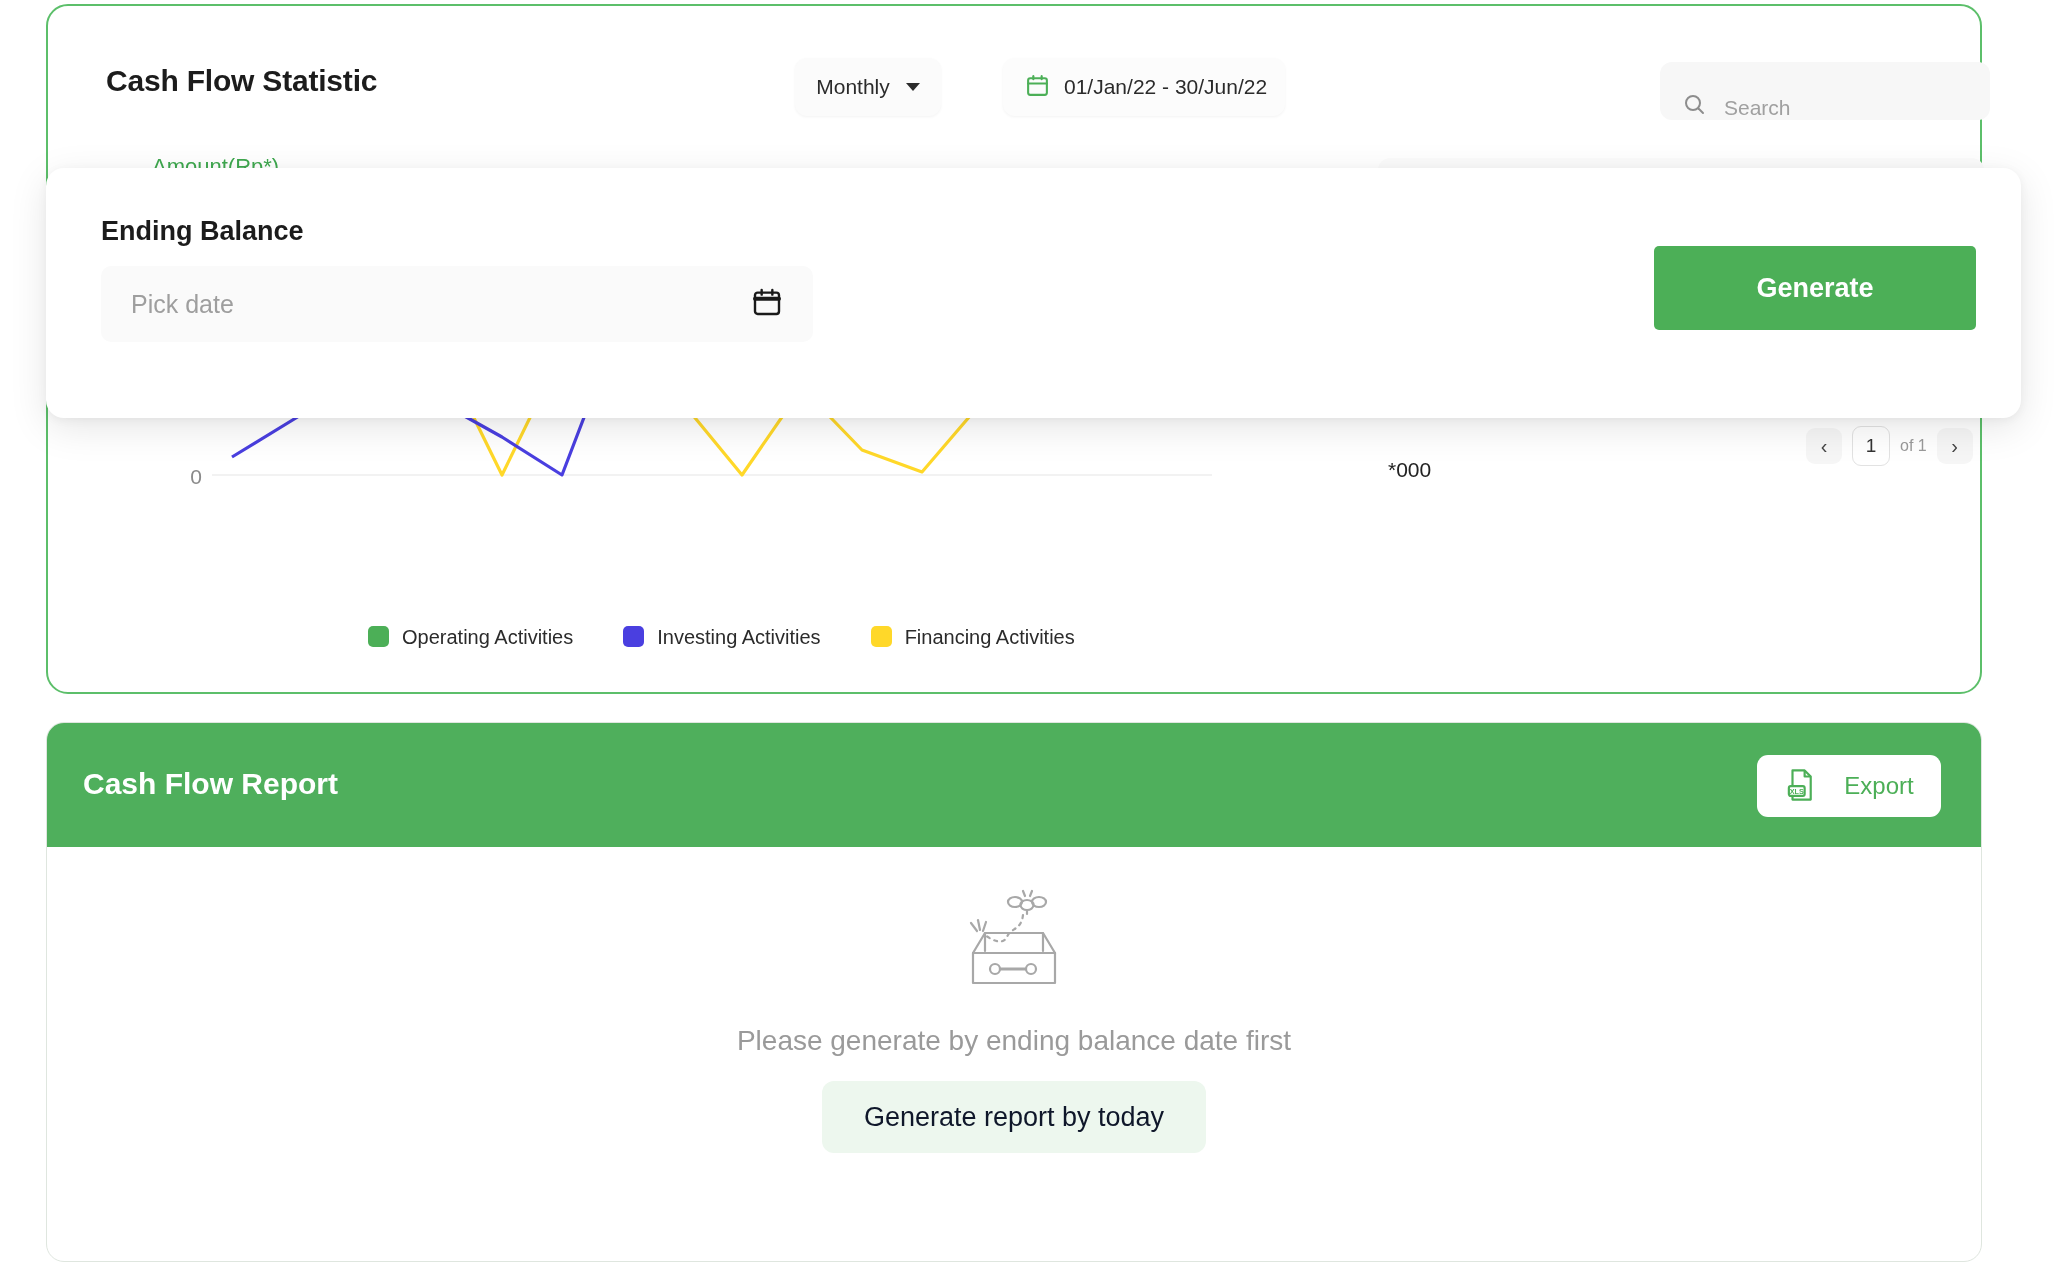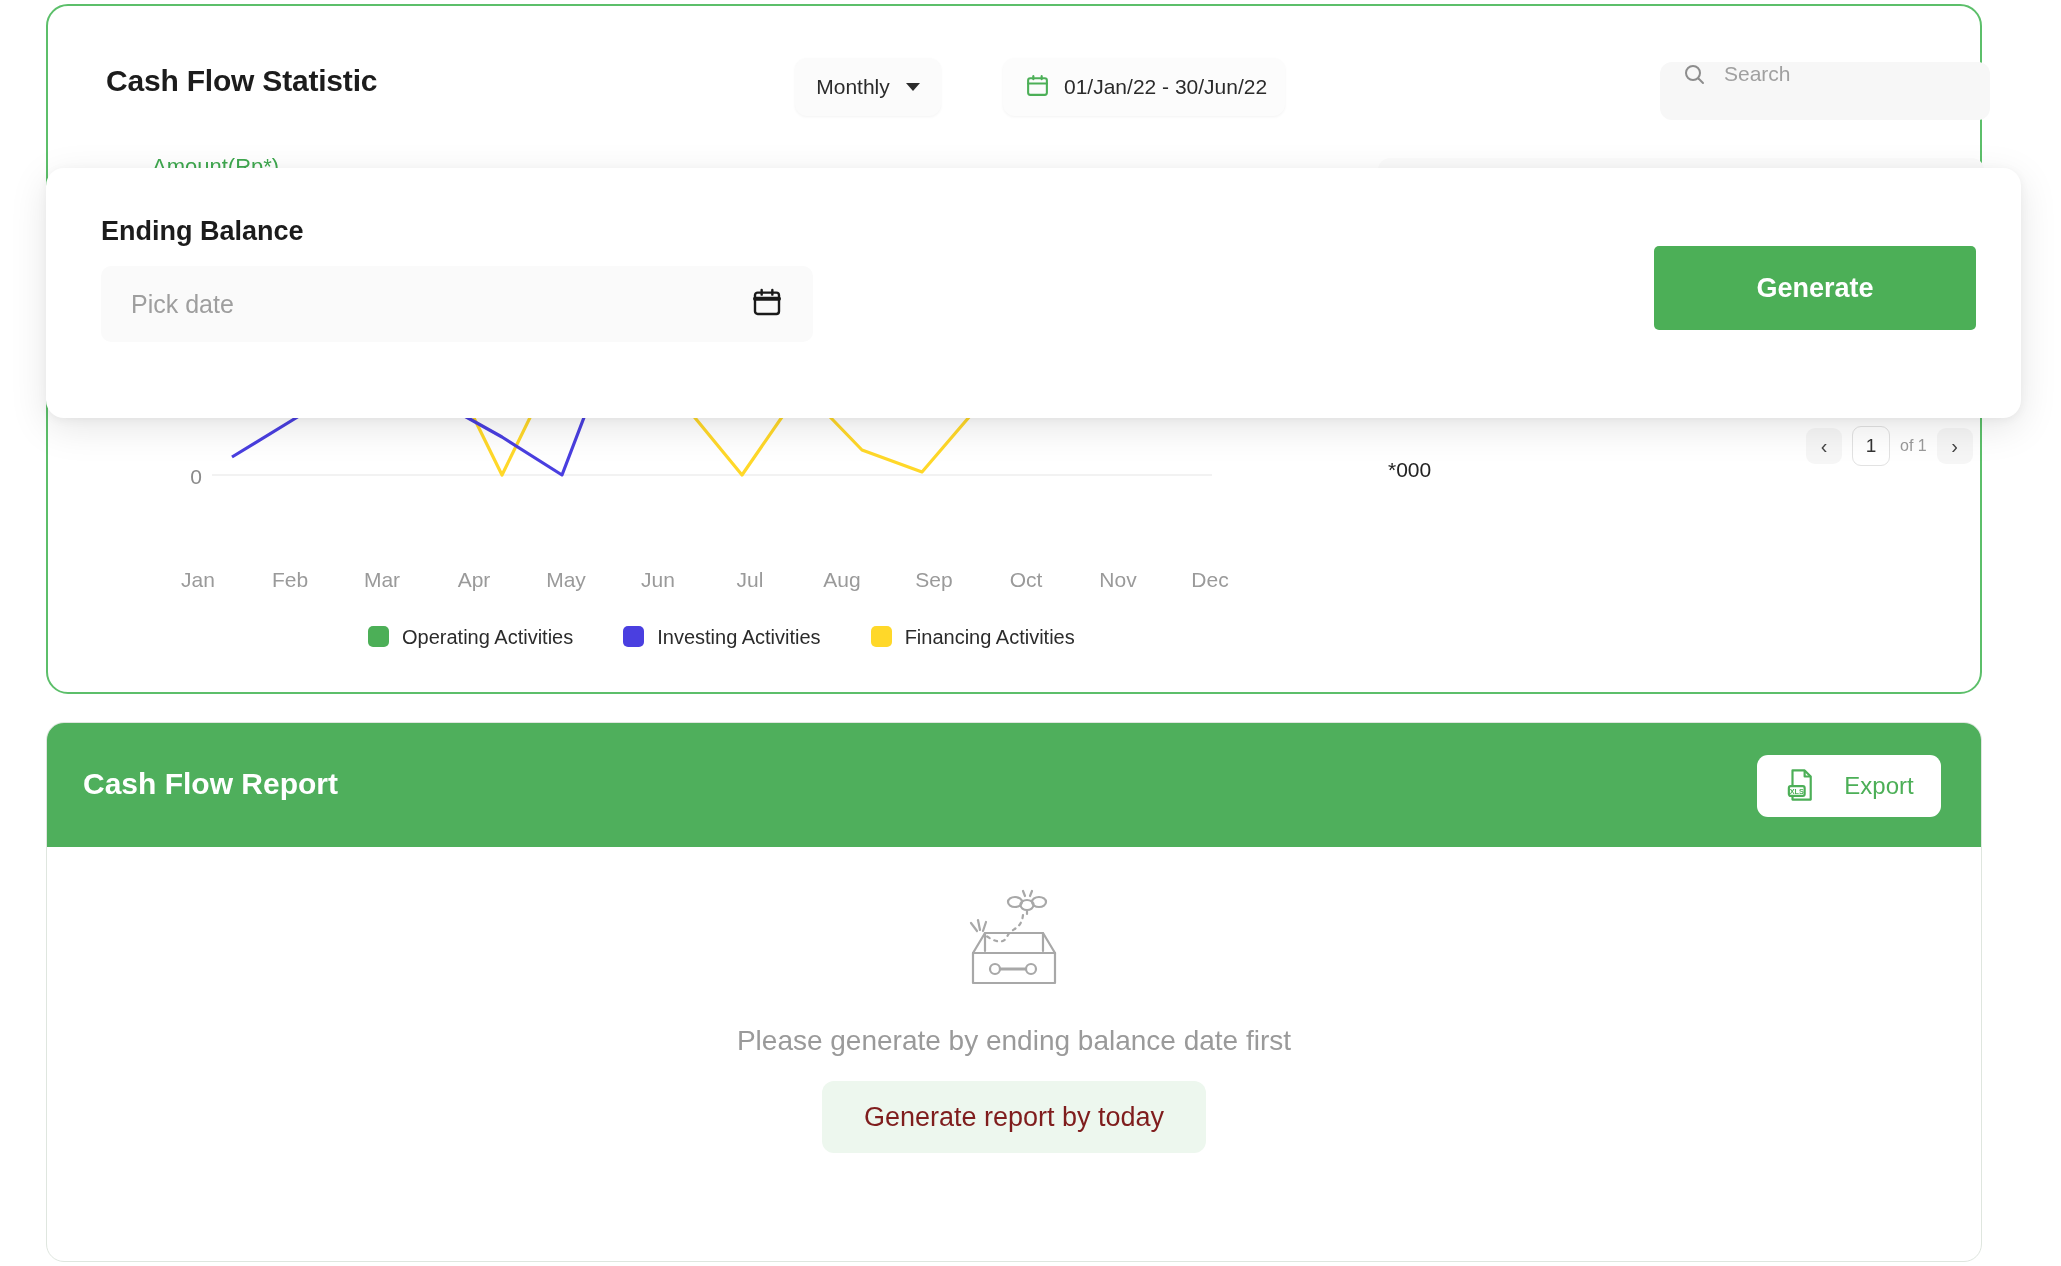--- a/index.html
+++ b/index.html
@@ -43,21 +43,21 @@
     width: 282px; height: 58px;
     background: #fcfcfc; border-radius: 12px;
     display: flex; align-items: center; gap: 14px; padding-left: 22px;
     box-shadow: 0 1px 3px rgba(0,0,0,0.05);
   }
   .ctl-range .lbl { font-size: 21px; color: #2b2b2b; font-weight: 500; }
   .ctl-search {
     position: absolute; left: 1612px; top: 56px;
     width: 330px; height: 58px;
     background: #f7f7f7; border-radius: 12px;
-    display: flex; align-items: flex-start; gap: 18px; padding-left: 22px;
+    display: flex; align-items: flex-end; gap: 18px; padding-left: 22px;
   }
   .ctl-search .ph { font-size: 21px; color: #a0a0a0; }
 
   .amount-label {
     position: absolute; left: 104px; top: 148px;
     font-size: 22px; color: #3fa84f; font-weight: 500;
   }
 
   
   .right-ghost {
@@ -168,21 +168,21 @@
   }
   .empty-illu { margin-top: 40px; }
   .empty-msg {
     margin-top: 22px;
     font-size: 28px; color: #9a9a9a;
   }
   .btn-gen-today {
     margin-top: 24px;
     background: #edf7ee; border: none; border-radius: 12px;
     padding: 0 42px; height: 72px;
-    font-size: 27px; color: #7f1d1d; font-weight: 500;
+    font-size: 27px; color: #0f172a; font-weight: 500;
     cursor: pointer;
     font-family: "Liberation Sans", sans-serif;
     display: flex; align-items: center; justify-content: center;
   }
 </style>
 </head>
 <body>
 
 <div class="page">
 
@@ -233,34 +233,20 @@
         <line x1="60" y1="139" x2="1060" y2="139" stroke="#eeeeee" stroke-width="1.5"></line>
 
         <polyline fill="none" stroke="#ffd829" stroke-width="3.2" stroke-linejoin="round" points="260,-64 290,17 350,139 410,16 470,22 530,66 590,139 650,52 710,114 770,136 830,66 890,66 920,66"></polyline>
 
         <polyline fill="none" stroke="#4a3fe0" stroke-width="3.2" stroke-linejoin="round" points="80,121 170,66 230,34 350,101 410,139 470,-18 530,75 560,62 590,16 650,73 710,16 770,45 800,-12 830,-20 890,17 920,62"></polyline>
 
         <line x1="545" y1="22" x2="545" y2="64" stroke="#333" stroke-width="2" stroke-dasharray="6,5"></line>
       </svg>
     </div>
 
-    <div class="x-labels">
-      <span style="width:92px">Jan</span>
-      <span style="width:92px">Feb</span>
-      <span style="width:92px">Mar</span>
-      <span style="width:92px">Apr</span>
-      <span style="width:92px">May</span>
-      <span style="width:92px">Jun</span>
-      <span style="width:92px">Jul</span>
-      <span style="width:92px">Aug</span>
-      <span style="width:92px">Sep</span>
-      <span style="width:92px">Oct</span>
-      <span style="width:92px">Nov</span>
-      <span style="width:92px">Dec</span>
-    </div>
 
     <div class="legend">
       <div class="legend-item">
         <span class="legend-sw" style="background:#4caf57"></span>
         <span class="txt">Operating Activities</span>
       </div>
       <div class="legend-item">
         <span class="legend-sw" style="background:#4a3fe0"></span>
         <span class="txt">Investing Activities</span>
       </div>

